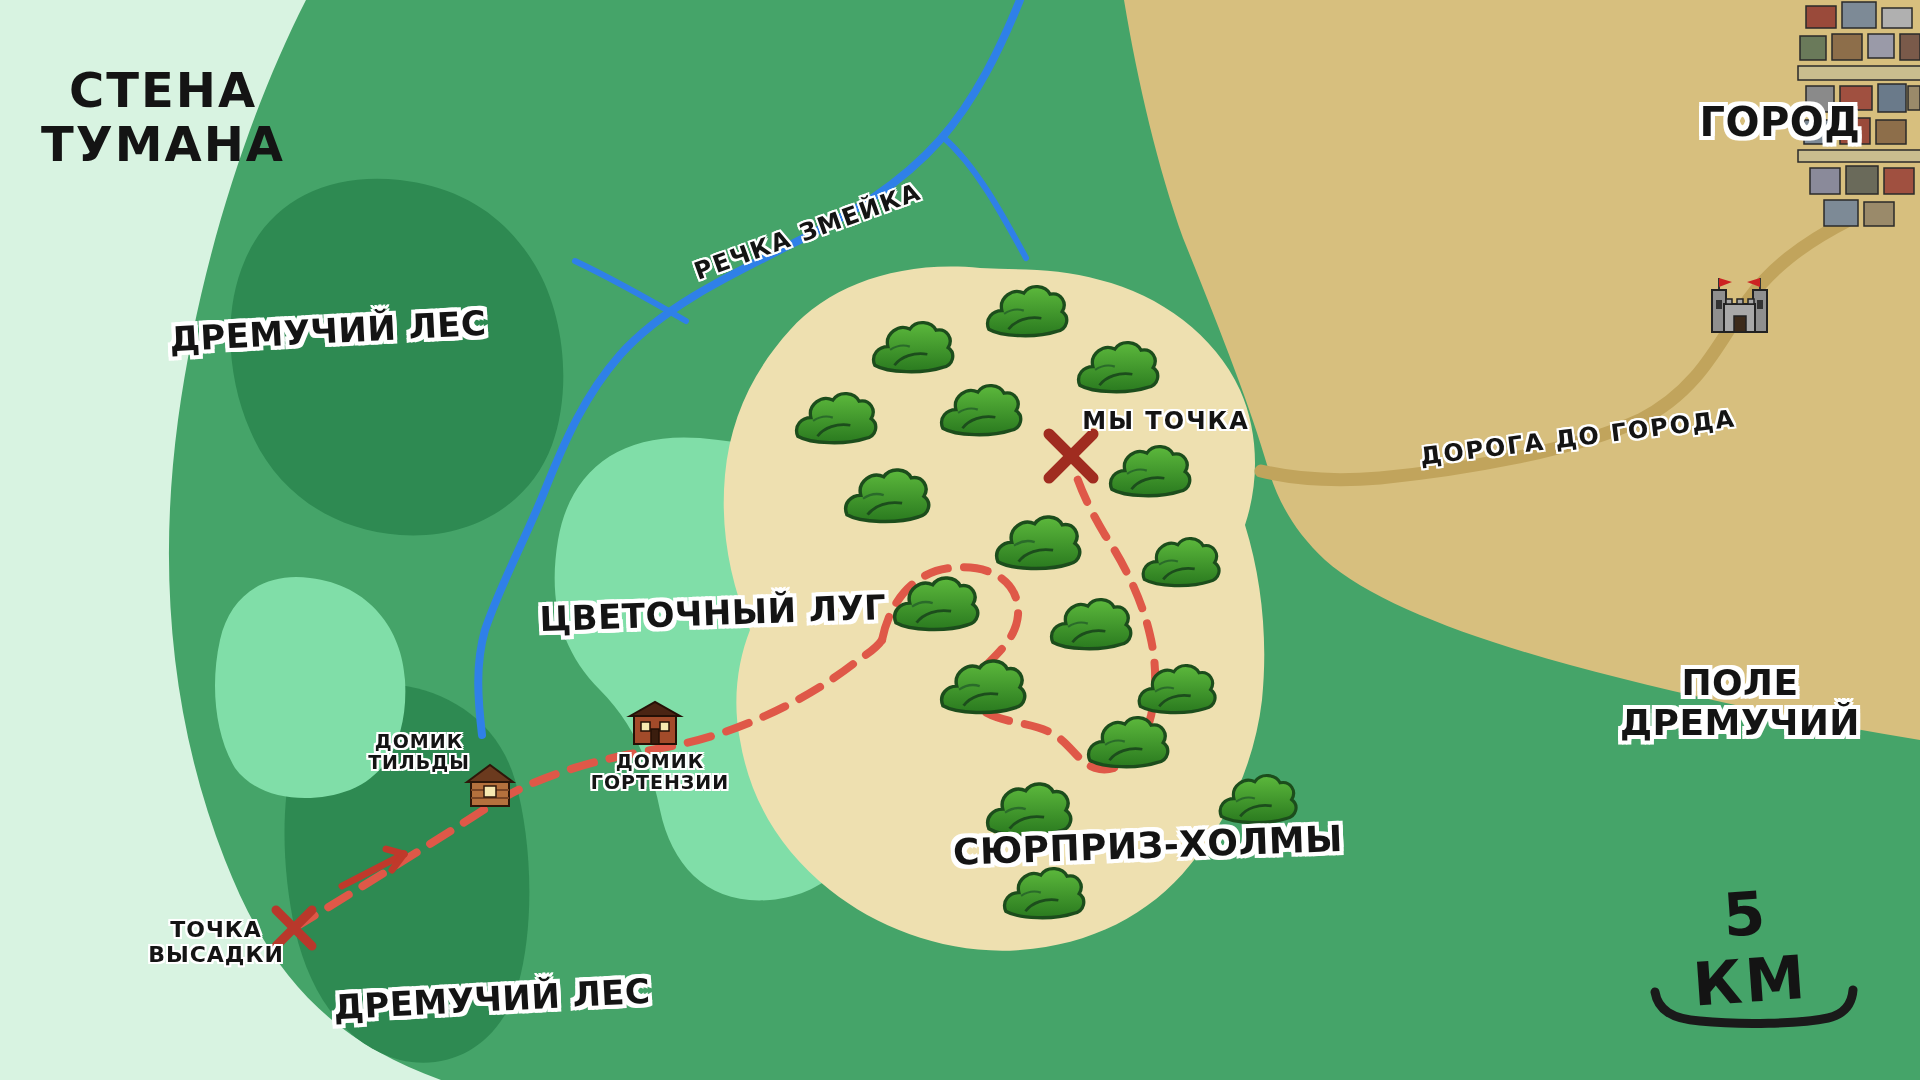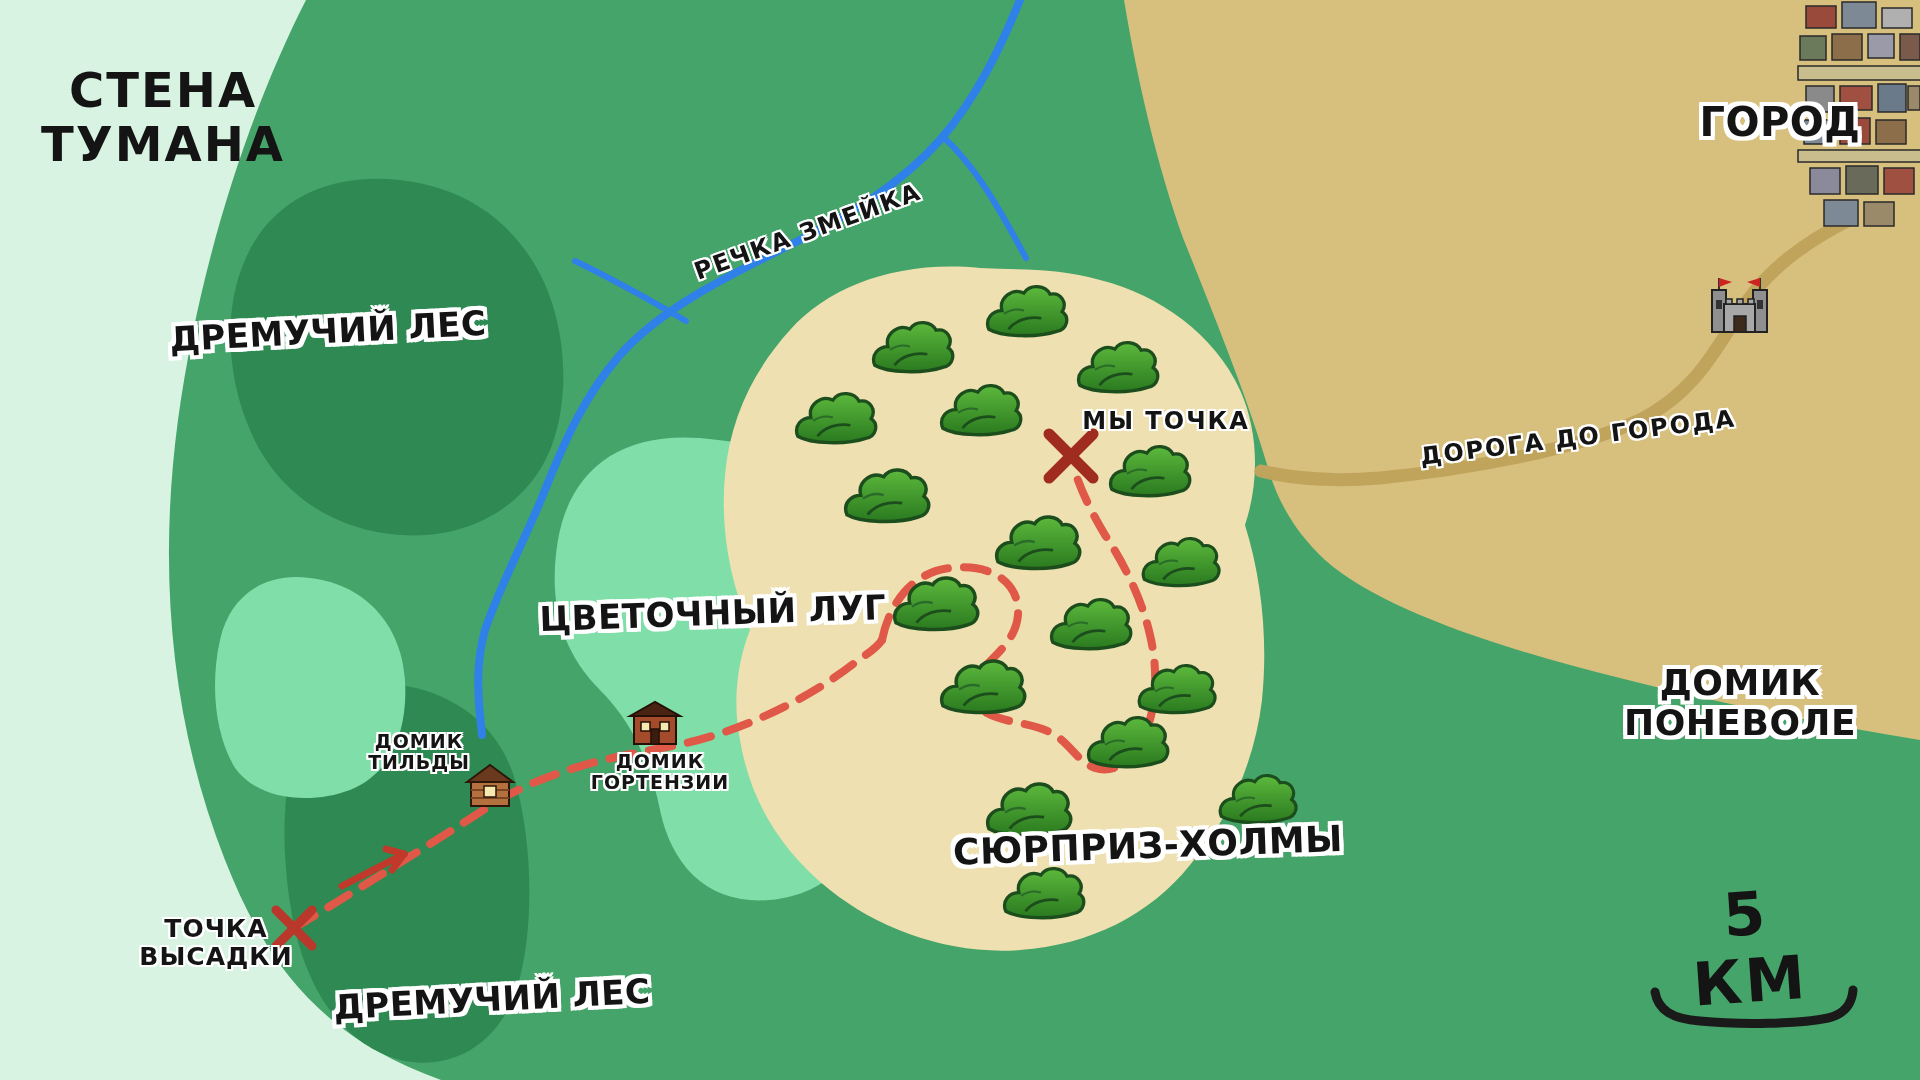--- a/index.html
+++ b/index.html
@@ -36,21 +36,21 @@
   .forest-south{left:492px;top:999px;font-size:34px;transform:translate(-50%,-50%) rotate(-3deg);}
   .river-label{left:808px;top:232px;font-size:24px;transform:translate(-50%,-50%) rotate(-20deg);letter-spacing:2px;}
   .meadow-label{left:713px;top:613px;font-size:34px;transform:translate(-50%,-50%) rotate(-2deg);}
   .hills-label{left:1148px;top:846px;font-size:36px;transform:translate(-50%,-50%) rotate(-2deg);}
   .we-are-here{left:1166px;top:421px;font-size:24px;letter-spacing:2px;}
   .city-label{left:1736px;top:122px;font-size:40px;margin-left:44px;}
   .road-label{left:1578px;top:438px;font-size:24px;transform:translate(-50%,-50%) rotate(-7deg);letter-spacing:2px;}
   .field-label{left:1740px;top:703px;font-size:36px;}
   .tilda-label{left:419px;top:752px;font-size:19px;letter-spacing:1px;}
   .hortensia-label{left:660px;top:772px;font-size:19px;letter-spacing:1px;}
-  .drop-label{left:216px;top:943px;font-size:25px;letter-spacing:1px;}
+  .drop-label{left:216px;top:943px;font-size:22px;letter-spacing:1px;}
   .scale-label{left:1748px;top:948px;font-size:60px;transform:translate(-50%,-50%) rotate(-4deg);letter-spacing:3px;}
 </style>
 </head>
 <body>
 
 <div class="stage">
 
   <svg width="1920" height="1080" viewBox="0 0 1920 1080">
     <defs>
       <linearGradient id="bushGrad" x1="0" y1="0" x2="0" y2="1">
@@ -186,21 +186,21 @@
   <div class="map-label fog">СТЕНА
 ТУМАНА</div>
   <div class="map-label forest-north outline-strong">ДРЕМУЧИЙ ЛЕС</div>
   <div class="map-label forest-south outline-strong">ДРЕМУЧИЙ ЛЕС</div>
   <div class="map-label river-label outline-thin">РЕЧКА ЗМЕЙКА</div>
   <div class="map-label meadow-label outline-strong">ЦВЕТОЧНЫЙ ЛУГ</div>
   <div class="map-label hills-label outline-strong">СЮРПРИЗ-ХОЛМЫ</div>
   <div class="map-label we-are-here outline-thin">МЫ ТОЧКА</div>
   <div class="map-label city-label outline-strong">ГОРОД</div>
   <div class="map-label road-label outline-thin">ДОРОГА ДО ГОРОДА</div>
-  <div class="map-label field-label outline-strong">ДОМИК ПОНЕВОЛЕ</div>
+  <div class="map-label field-label outline-strong">ПОЛЕ ДРЕМУЧИЙ</div>
   <div class="map-label tilda-label outline-thin">ДОМИК
 ТИЛЬДЫ</div>
   <div class="map-label hortensia-label outline-thin">ДОМИК
 ГОРТЕНЗИИ</div>
   <div class="map-label drop-label outline-thin">ТОЧКА
 ВЫСАДКИ</div>
   <div class="map-label scale-label">5 КМ</div>
 
 </div>
 

